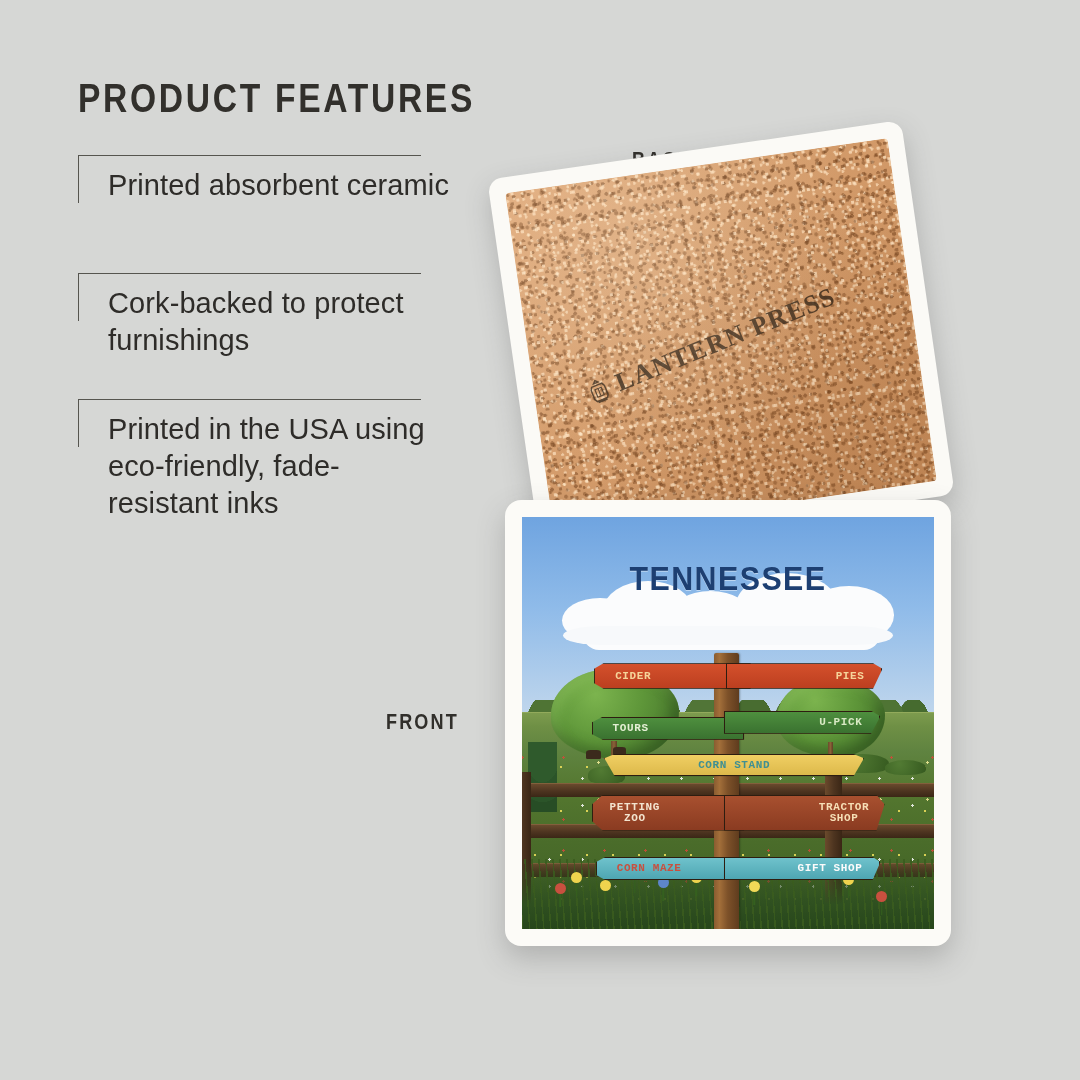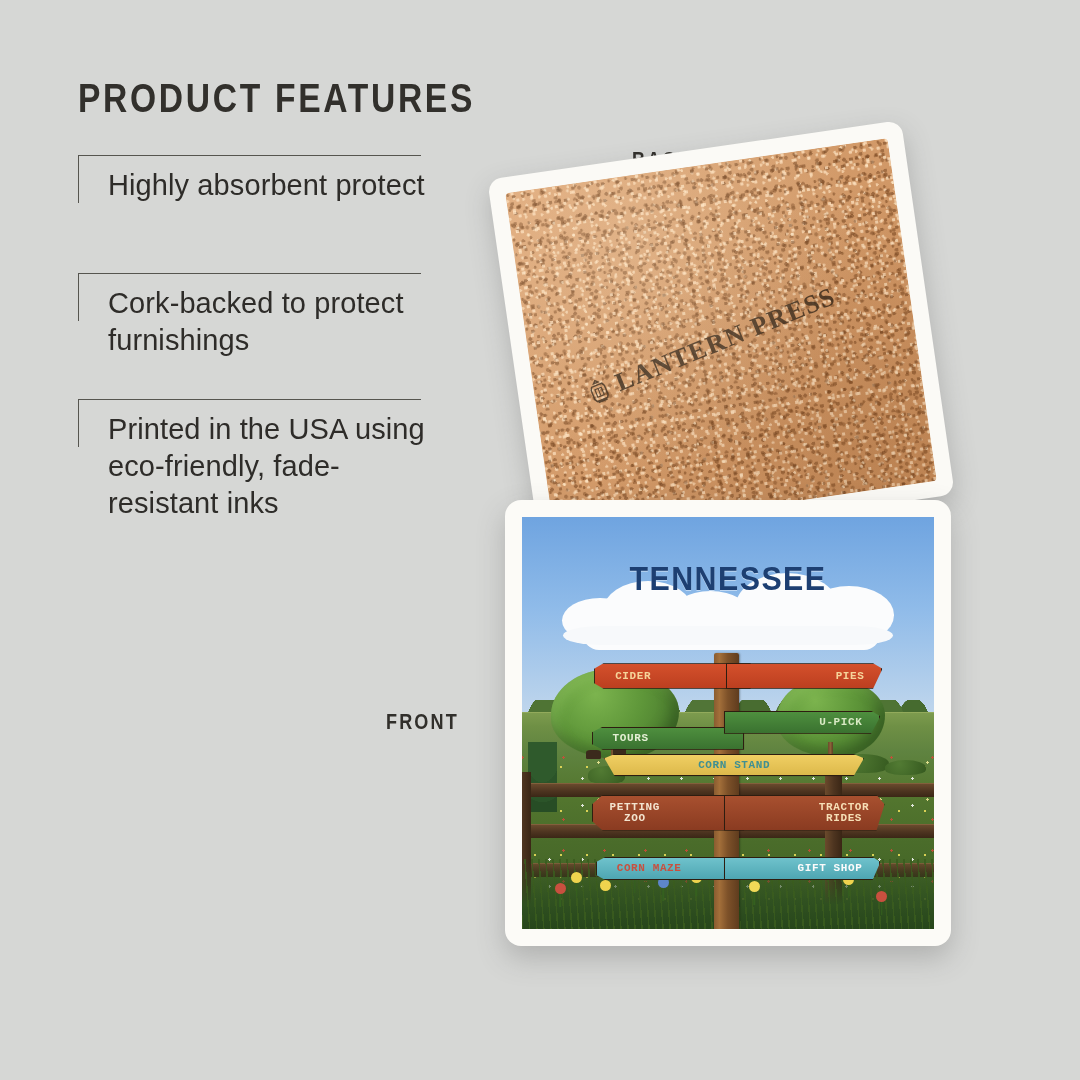--- a/index.html
+++ b/index.html
@@ -259,21 +259,21 @@
 
   
   #sign-cider{left:17.5%;top:0;width:38%;height:100%;
     background:linear-gradient(#d4502c,#bc3f20);
     clip-path:polygon(0 22%,6% 0,100% 0,100% 100%,6% 100%,0 78%);}
   #sign-pies{left:49.5%;top:0;width:38%;height:100%;
     background:linear-gradient(#d4502c,#bc3f20);
     clip-path:polygon(0 0,94% 0,100% 22%,94% 100%,0 100%);}
   #row-cider{top:35.5%;height:6.2%;}
 
-  #sign-tours{left:17%;top:16px;width:37%;height:100%;
+  #sign-tours{left:17%;top:6px;width:37%;height:100%;
     background:linear-gradient(#4e8f3e,#3a7230);
     clip-path:polygon(0 24%,7% 0,100% 0,100% 100%,7% 100%,0 76%);text-align:right;}
   #sign-upick{left:49%;top:0;width:38%;height:100%;
     background:linear-gradient(#4e8f3e,#3a7230);
     clip-path:polygon(0 0,94% 0,100% 24%,94% 100%,0 100%);text-align:center;}
   #row-tours{top:47%;height:5.6%;}
 
   #sign-fruit{left:20%;top:0;width:63%;height:100%;
     background:linear-gradient(#f0cf63,#ddb94b);
     clip-path:polygon(0 20%,4% 0,96% 0,100% 20%,96% 100%,4% 100%);
@@ -304,21 +304,21 @@
 <body>
 
 <div id="stage">
 
   <section id="features">
     <h1 id="features-title">PRODUCT FEATURES</h1>
 
     <div class="feature" id="f0">
       <span class="rule-top"></span>
       <span class="rule-left"></span>
-      <div class="feature-text">Highly absorbent protect</div>
+      <div class="feature-text">Printed absorbent ceramic</div>
     </div>
 
     <div class="feature" id="f1">
       <span class="rule-top"></span>
       <span class="rule-left"></span>
       <div class="feature-text">Cork-backed to protect furnishings</div>
     </div>
 
     <div class="feature" id="f2">
       <span class="rule-top"></span>
@@ -423,21 +423,21 @@
         </div>
       </div>
 
       <div class="sign-row" id="row-petting">
         <div class="sign left" id="sign-petting">
           <span class="lbl" style="color:#f3e4cf">PETTING
 ZOO</span>
         </div>
         <div class="sign right" id="sign-tractor">
           <span class="lbl" style="color:#f6dfb6">TRACTOR
-RIDES</span>
+SHOP</span>
         </div>
       </div>
 
       <div class="sign-row" id="row-corn">
         <div class="sign left" id="sign-corn">
           <span class="lbl" style="color:#c8503f">CORN MAZE</span>
         </div>
         <div class="sign right" id="sign-gift">
           <span class="lbl" style="color:#fbfbfb">GIFT SHOP</span>
         </div>

